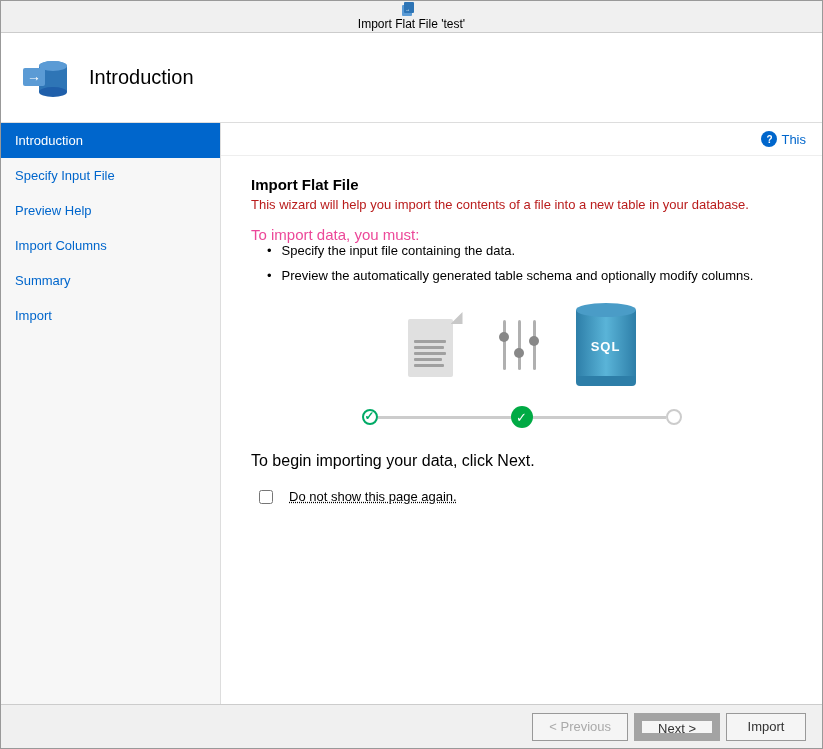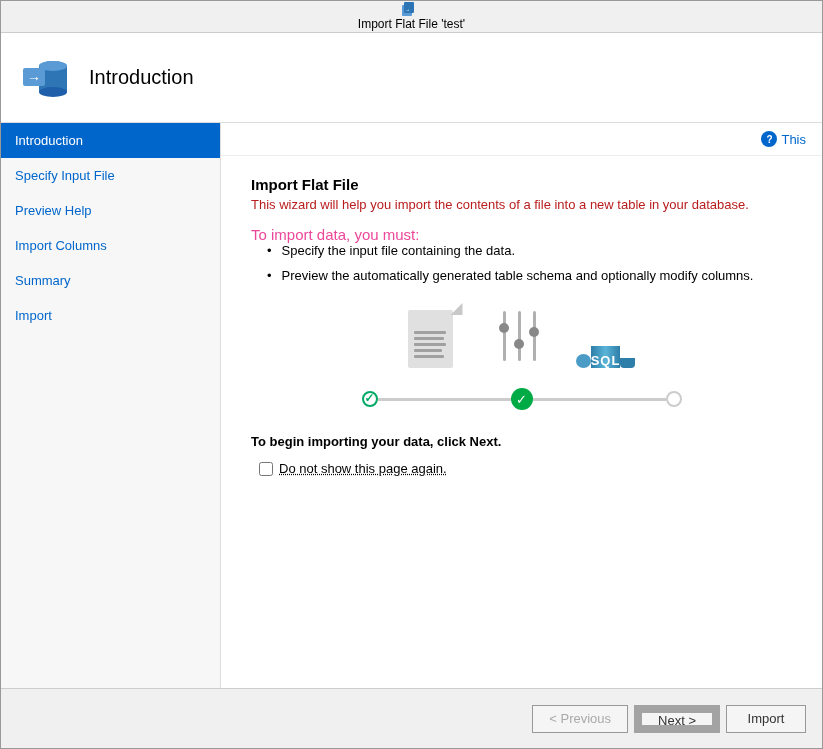--- a/index.html
+++ b/index.html
@@ -262,24 +262,24 @@
       width: 10px;
       height: 10px;
       border-radius: 50%;
       background: #888;
       left: -3.5px;
     }
 
     
     .sql-cylinder {
       width: 60px;
-      height: 65px;
+      height: 83px;
       position: relative;
       display: flex;
-      flex-direction: row;
+      flex-direction: column;
       align-items: flex-end;
     }
     .sql-top {
       width: 60px;
       height: 14px;
       background: #4a9cc7;
       border-radius: 50%;
       position: relative;
       z-index: 2;
     }
@@ -351,45 +351,44 @@
       justify-content: center;
       flex-shrink: 0;
     }
     .prog-check::after {
       content: '✓';
       color: white;
       font-size: 13px;
     }
 
     .begin-text {
-      font-size: 13px;
+      font-size: 16px;
       color: #000;
-      margin-bottom: 12px;
-      font-weight: bold;
+      margin-bottom: 19px;
     }
 
     .checkbox-row {
       display: flex;
       align-items: center;
-      gap: 6px;
+      gap: 16px;
       font-size: 13px;
       padding-left: 8px;
     }
     .checkbox-row input[type="checkbox"] {
       width: 14px;
       height: 14px;
     }
     .checkbox-label {
       text-decoration: underline;
       text-decoration-style: dotted;
     }
 
     
     .footer {
-      height: 60px;
+      height: 44px;
       background: #f0f0f0;
       border-top: 1px solid #ccc;
       display: flex;
       align-items: center;
       justify-content: flex-end;
       padding: 0 16px;
       gap: 6px;
       flex-shrink: 0;
     }
 

